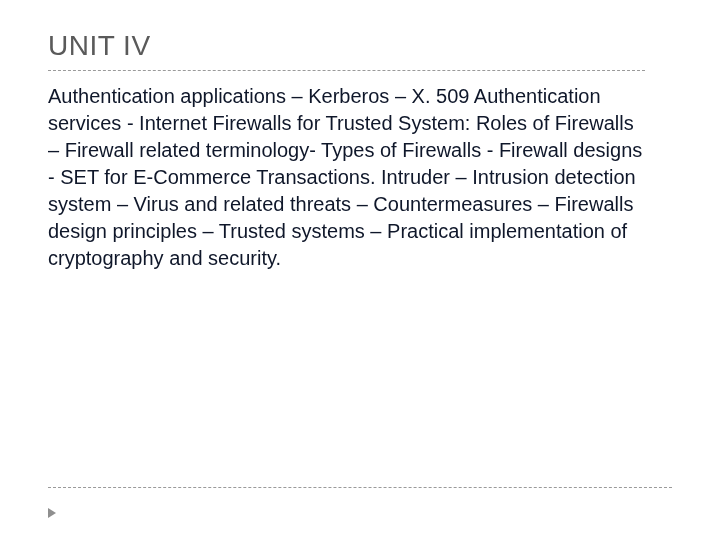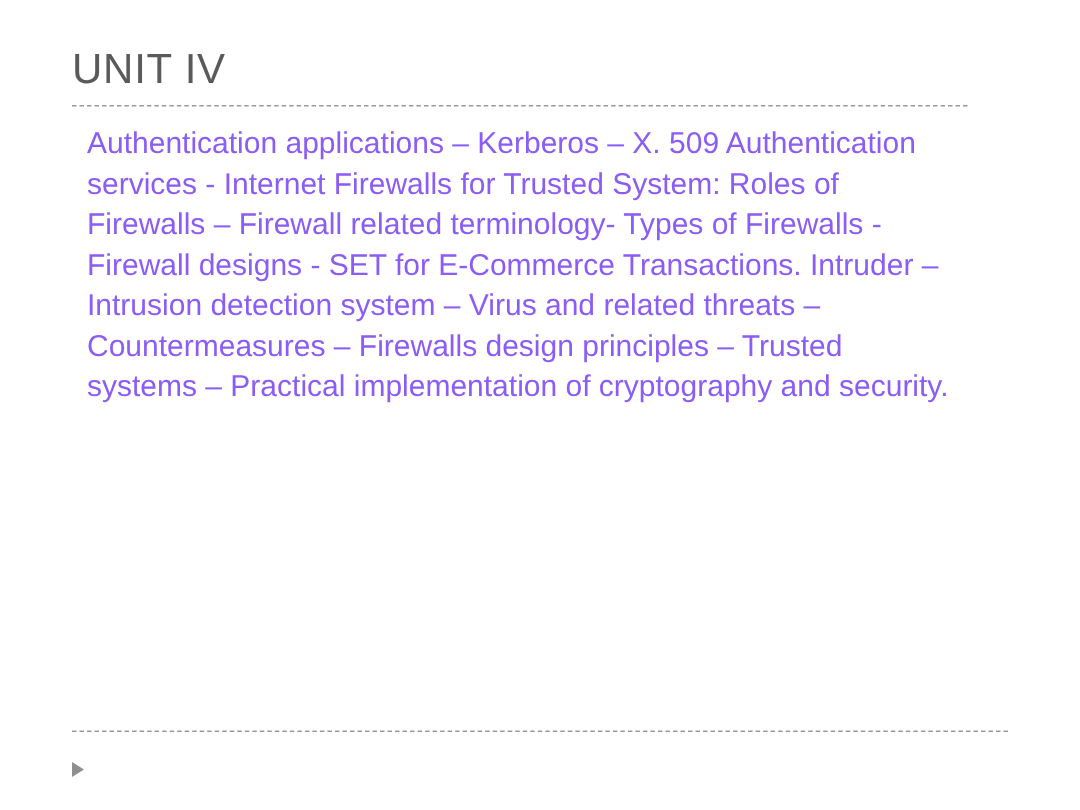--- a/index.html
+++ b/index.html
@@ -28,22 +28,22 @@
     font-weight: 400;
   }
   .hr-dashed {
     border: none;
     border-top: 1px dashed #9a9a9a;
     margin: 0 0 12px 0;
   }
   .body-text {
     font-size: 20px;
     line-height: 1.35;
-    color: #8b5cf6;
-    margin: 10px;
+    color: #0f172a;
+    margin: 0;
     max-width: 620px;
   }
   .footer-rule {
     position: absolute;
     left: 48px;
     right: 48px;
     bottom: 44px;
     border: none;
     border-top: 1px dashed #9a9a9a;
   }

